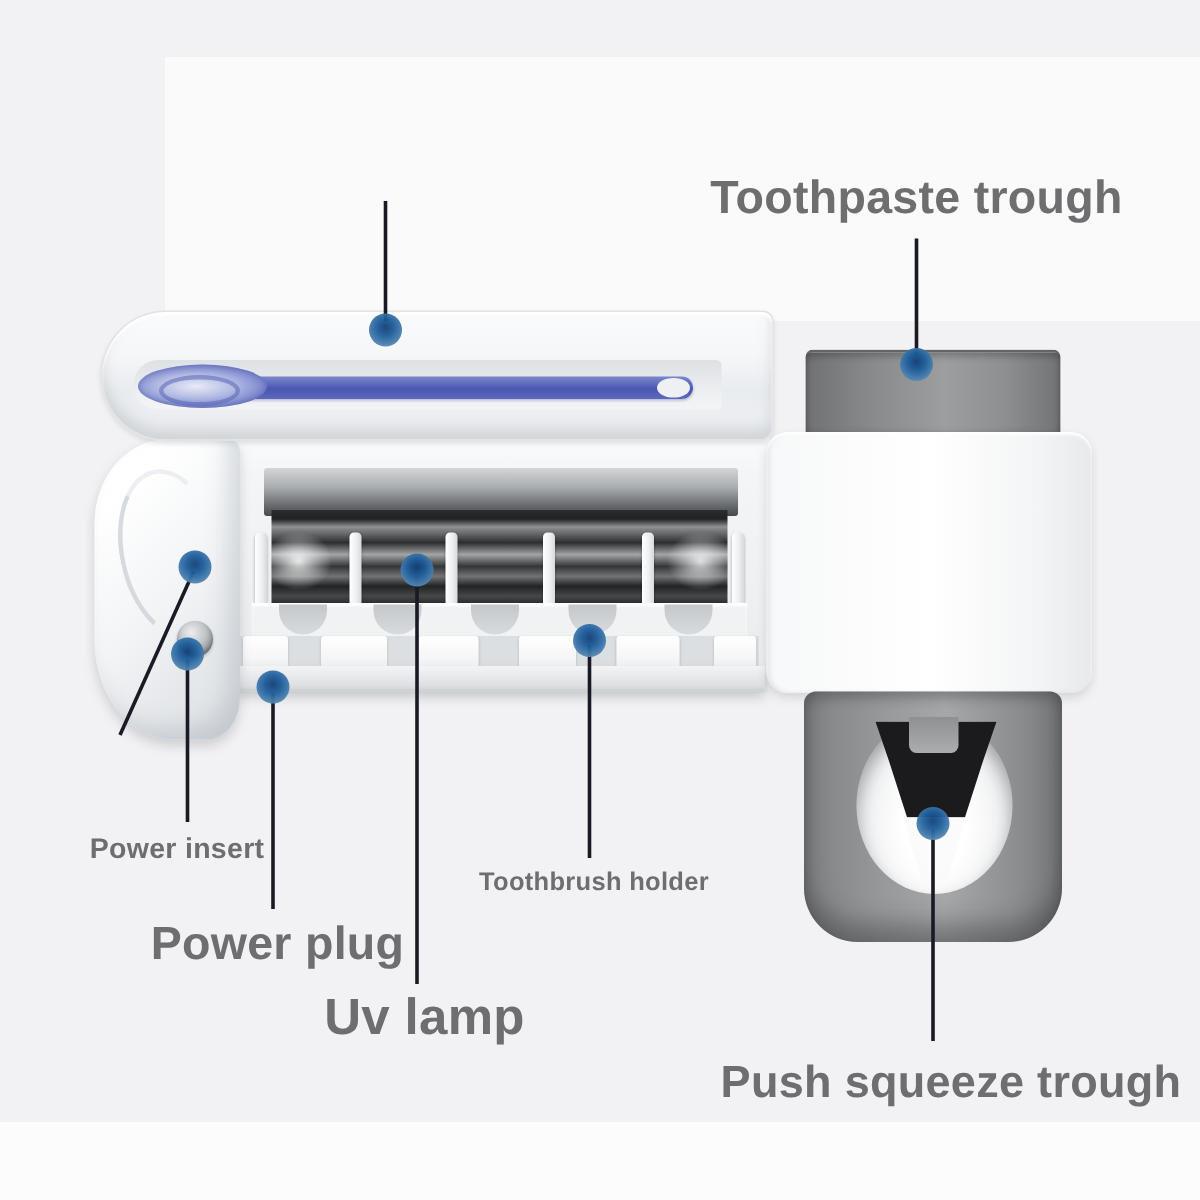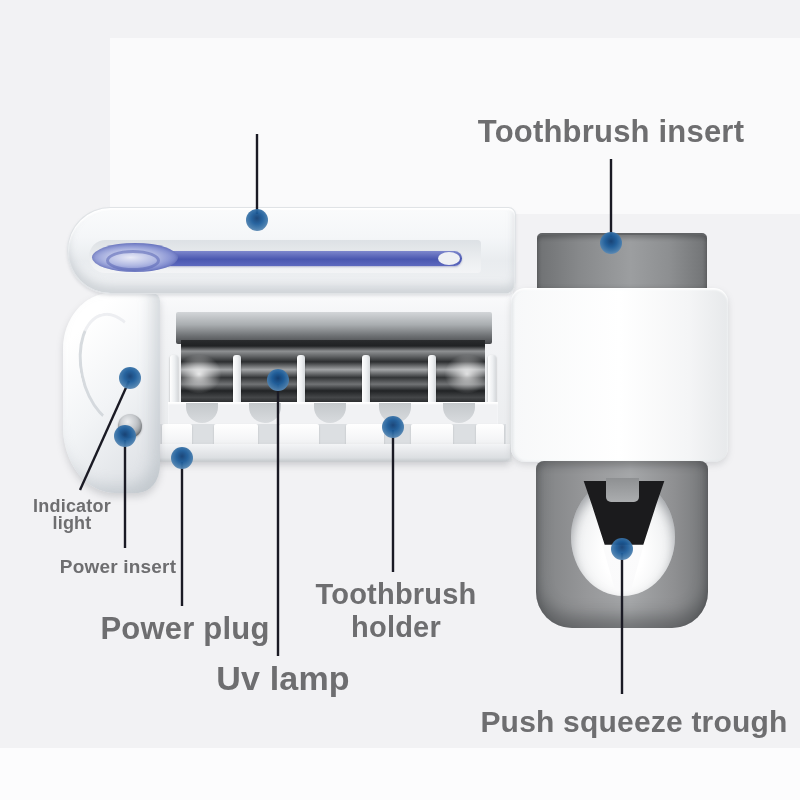--- a/index.html
+++ b/index.html
@@ -85,21 +85,21 @@
   .funnel-tab{left:606px;top:478px;width:33px;height:24px;border-radius:0 0 5px 5px;
     background:linear-gradient(180deg,#8e9092 0%,#abadaf 100%);}
   
   .label{color:#6e6e70;font-weight:bold;text-align:center;z-index:12;letter-spacing:.2px;}
   .lbl-cover{left:182px;top:84px;width:150px;font-size:38px;}
   .lbl-paste{left:461px;top:114px;width:300px;font-size:31px;}
   .lbl-indicator{left:17px;top:498px;width:110px;font-size:18px;line-height:17px;}
   .lbl-switch{left:35px;top:556px;width:166px;font-size:19px;}
   .lbl-plug{left:85px;top:611px;width:200px;font-size:31px;}
   .lbl-uvlamp{left:183px;top:659px;width:200px;font-size:34px;}
-  .lbl-holder{left:286px;top:578px;width:220px;font-size:29px;}
+  .lbl-holder{left:286px;top:578px;width:220px;font-size:17px;}
   .lbl-trough{left:478px;top:705px;width:312px;font-size:30px;}
   #leaders{position:absolute;left:0;top:0;z-index:10;pointer-events:none;}
 </style>
 </head>
 <body>
 
 <div id="stage">
 
   <div class="abs bg-top"></div>
   <div class="abs bg-bottom"></div>
@@ -174,21 +174,20 @@
       <circle cx="611" cy="243" r="11"></circle>
       <circle cx="130" cy="378" r="11"></circle>
       <circle cx="125" cy="436" r="11"></circle>
       <circle cx="182" cy="458" r="11"></circle>
       <circle cx="278" cy="380" r="11"></circle>
       <circle cx="393" cy="427" r="11"></circle>
       <circle cx="622" cy="549" r="11"></circle>
     </g>
   </svg>
 
-  <div class="abs label lbl-paste">Toothbrush insert</div>
-  <div class="abs label lbl-indicator">Indicator light</div>
+  <div class="abs label lbl-paste">Toothpaste trough</div>
   <div class="abs label lbl-switch">Power insert</div>
   <div class="abs label lbl-plug">Power plug</div>
   <div class="abs label lbl-uvlamp">Uv lamp</div>
   <div class="abs label lbl-holder">Toothbrush holder</div>
   <div class="abs label lbl-trough">Push squeeze trough</div>
 
 </div>
 
 </body></html>

